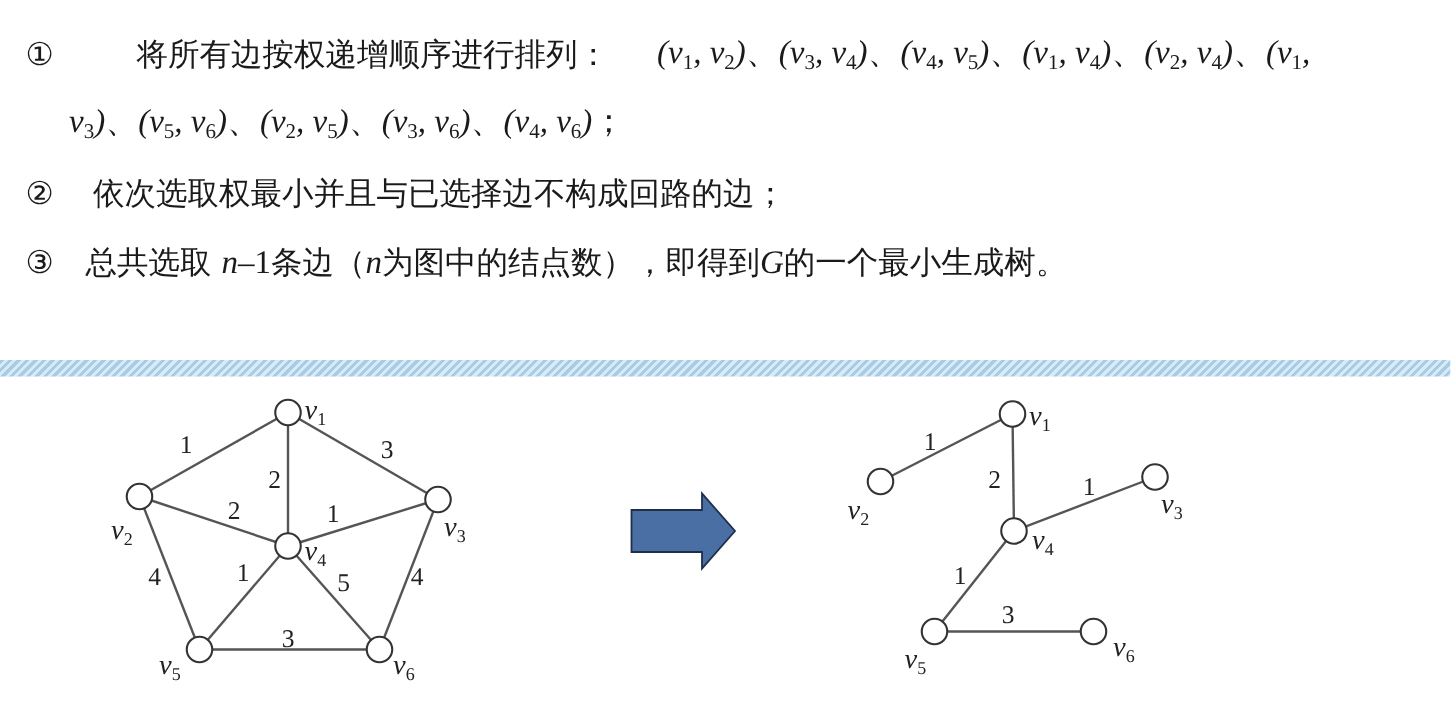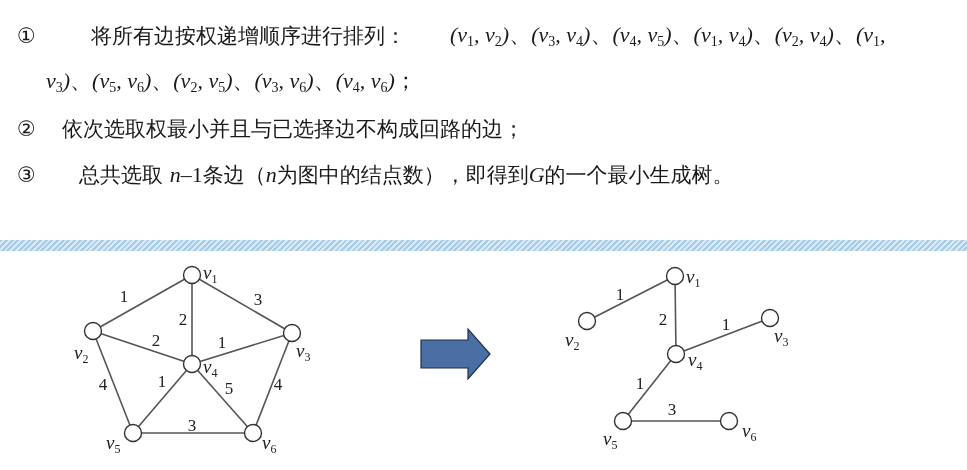--- a/index.html
+++ b/index.html
@@ -41,35 +41,35 @@
       font-family: "Liberation Serif", "DejaVu Serif", serif;
       font-style: normal; font-size: 12px; fill: #222222;
     }
   </style>
 </head>
 <body>
 
 <div class="line" style="top:22px;">
   <span class="marker">①</span>
   <span class="text" style="left:62px;margin-left:29px;">将所有边按权递增顺序进行排列：</span>
-  <span class="text math" style="left:450px; top:-1px;text-align:right;">(v<sub>1</sub>, v<sub>2</sub>)<span class="rom">、</span>(v<sub>3</sub>, v<sub>4</sub>)<span class="rom">、</span>(v<sub>4</sub>, v<sub>5</sub>)<span class="rom">、</span>(v<sub>1</sub>, v<sub>4</sub>)<span class="rom">、</span>(v<sub>2</sub>, v<sub>4</sub>)<span class="rom">、</span>(v<sub>1</sub>,</span>
+  <span class="text math" style="left:438px; top:-1px;text-align:right;">(v<sub>1</sub>, v<sub>2</sub>)<span class="rom">、</span>(v<sub>3</sub>, v<sub>4</sub>)<span class="rom">、</span>(v<sub>4</sub>, v<sub>5</sub>)<span class="rom">、</span>(v<sub>1</sub>, v<sub>4</sub>)<span class="rom">、</span>(v<sub>2</sub>, v<sub>4</sub>)<span class="rom">、</span>(v<sub>1</sub>,</span>
 </div>
 
 <div class="line" style="top:68px;">
   <span class="text math" style="left:46px; top:-1px;">v<sub>3</sub>)<span class="rom">、</span>(v<sub>5</sub>, v<sub>6</sub>)<span class="rom">、</span>(v<sub>2</sub>, v<sub>5</sub>)<span class="rom">、</span>(v<sub>3</sub>, v<sub>6</sub>)<span class="rom">、</span>(v<sub>4</sub>, v<sub>6</sub>)<span class="rom">；</span></span>
 </div>
 
 <div class="line" style="top:115px;">
   <span class="marker">②</span>
   <span class="text" style="left:62px;">依次选取权最小并且与已选择边不构成回路的边；</span>
 </div>
 
 <div class="line" style="top:161px;">
   <span class="marker">③</span>
-  <span class="text" style="left:79px;text-align:right;"><span>总共选取 </span><span class="math">n</span><span class="rom">–1</span><span>条边（</span><span class="math">n</span><span>为图中的结点数），即得到</span><span class="math">G</span><span>的一个最小生成树。</span></span>
+  <span class="text" style="left:57px;text-align:right;"><span>总共选取 </span><span class="math">n</span><span class="rom">–1</span><span>条边（</span><span class="math">n</span><span>为图中的结点数），即得到</span><span class="math">G</span><span>的一个最小生成树。</span></span>
 </div>
 
 <div class="divider"></div>
 
 <svg class="graph" width="967" height="470">
   <g id="orig-edges">
       <line x1="192" y1="275" x2="93" y2="331" class="edge"></line>
       <line x1="192" y1="275" x2="292" y2="333" class="edge"></line>
       <line x1="192" y1="275" x2="192" y2="364" class="edge"></line>
       <line x1="93" y1="331" x2="192" y2="364" class="edge"></line>

